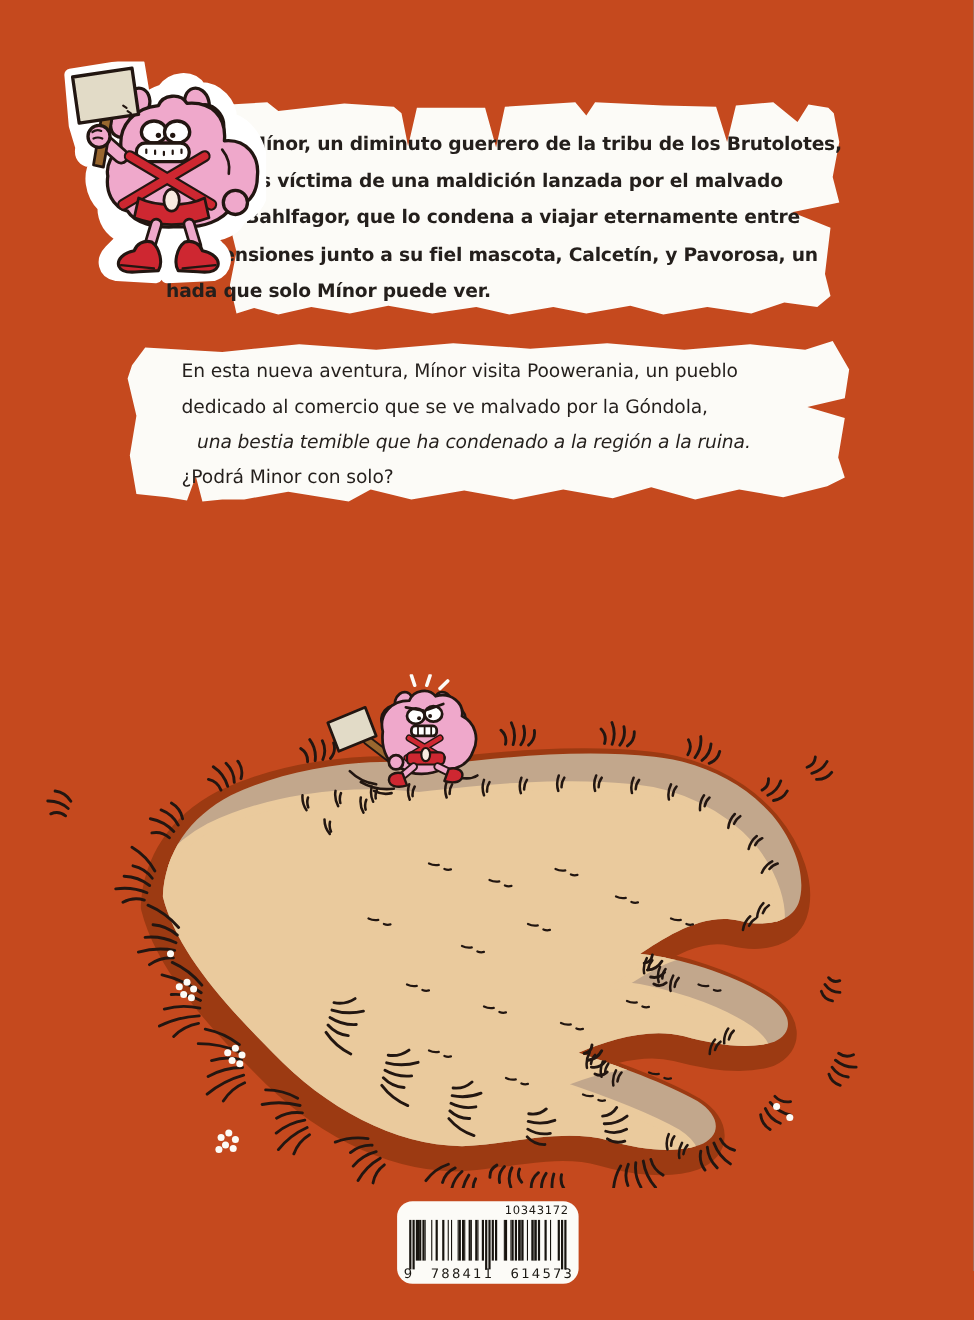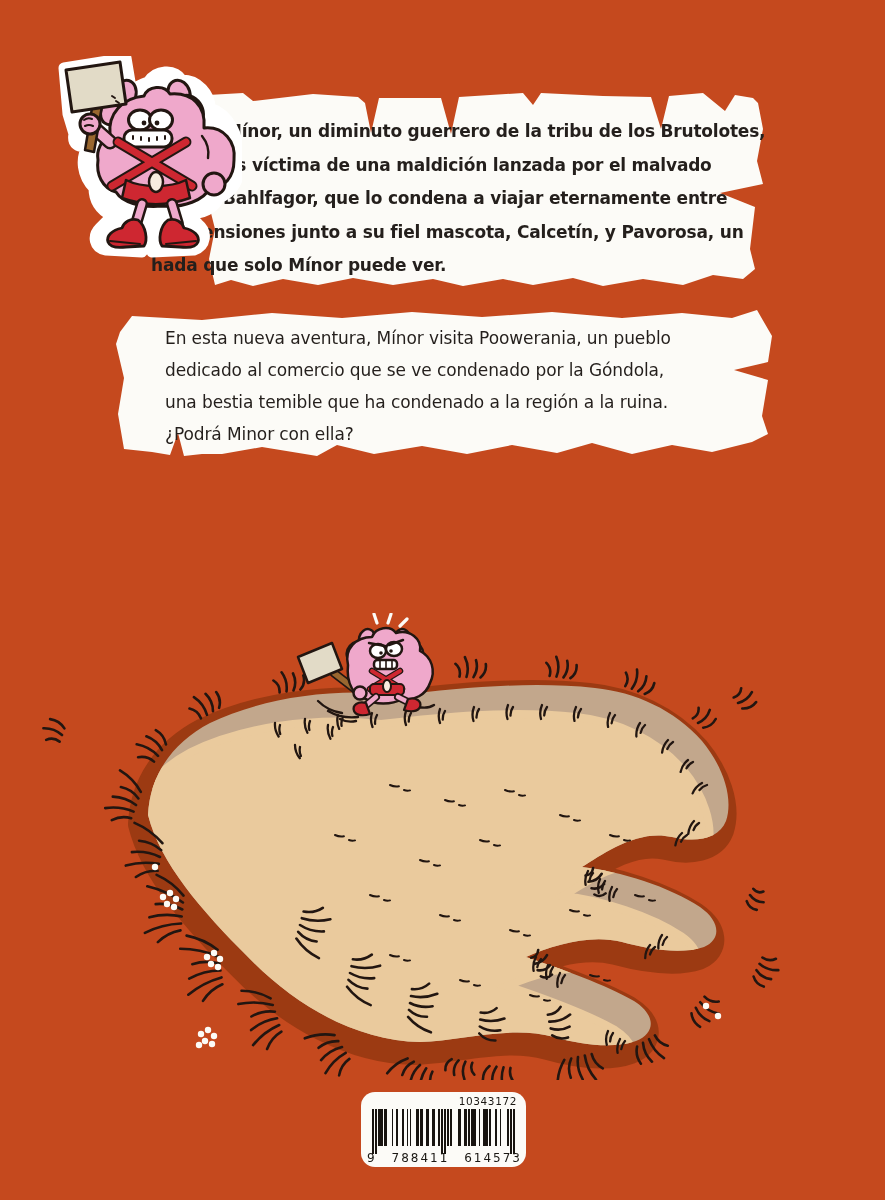--- a/index.html
+++ b/index.html
@@ -117,23 +117,23 @@
     <svg width="680" height="160" viewBox="0 0 680 160">
       <polygon fill="#FCFBF7" points="
         8,26 20,10 90,14 160,7 230,12 300,6 370,11 440,6 510,12 570,7 620,12 645,4
         660,30 656,56 622,64 656,74 650,110 656,128
         640,136 600,146 560,139 520,148 480,137 445,147 400,139 355,148 310,140 262,148
         225,139 205,150 150,141 110,148 90,148 72,150 66,127 58,149 40,146
         12,143 6,108 12,72 4,38"></polygon>
     </svg>
     <div class="card2-lines">
       <div class="line" style="left:53px;top:24px;">En esta nueva aventura, Mínor visita Poowerania, un pueblo</div>
-      <div class="line" style="left:53px;top:56px;">dedicado al comercio que se ve condenado por la Góndola,</div>
-      <div class="line" style="left:53px;top:88px;">una bestia temible que ha condenado a la región a la ruina.</div>
-      <div class="line" style="left:53px;top:120px;">¿Podrá Minor con ella?</div>
+      <div class="line" style="left:53px;top:56px;">dedicado al comercio que se ve malvado por la Góndola,</div>
+      <div class="line" style="left:67px;top:88px;font-style:italic;">una bestia temible que ha condenado a la región a la ruina.</div>
+      <div class="line" style="left:53px;top:120px;">¿Podrá Minor con solo?</div>
     </div>
   </div>
 
   <svg class="illus" style="left:40px;top:590px;" width="780" height="490" viewBox="0 0 780 490">
     <g transform="translate(50,5)">
       <defs>
         <path id="fp" d="
           M 58,220 C 60,180 82,148 120,128 C 170,104 240,92 310,100
           C 370,93 440,86 505,93 C 545,97 585,115 612,146
           C 632,170 644,202 636,226 C 629,244 606,248 582,242

